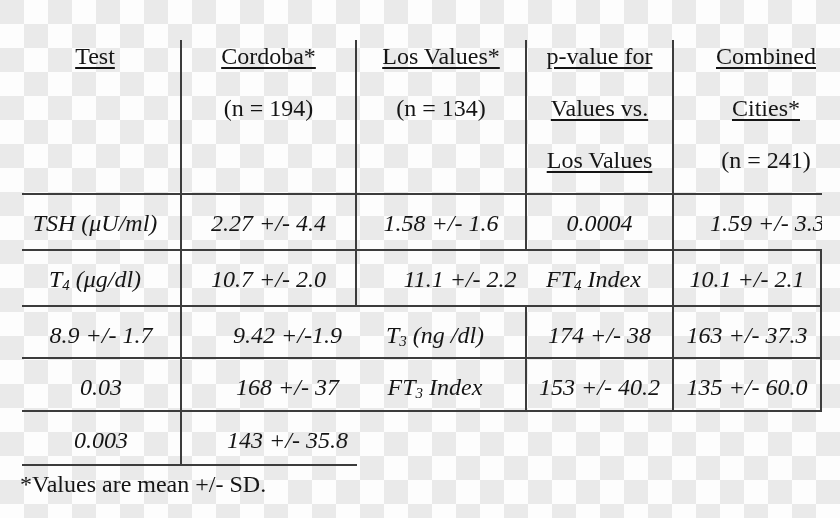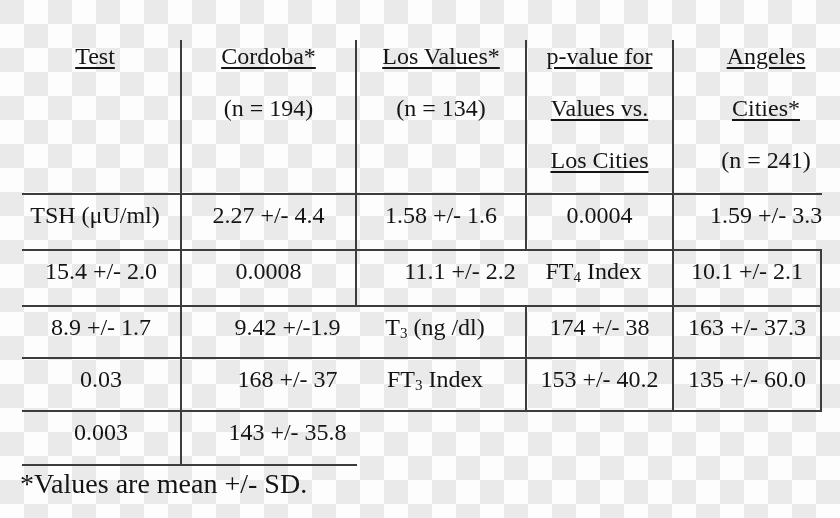--- a/index.html
+++ b/index.html
@@ -28,27 +28,27 @@
   .cell {
     box-sizing: border-box;
     border-bottom: 2px solid #3c3c3c;
     border-right: 2px solid #3c3c3c;
     text-align: center;
     overflow: hidden;
   }
   .cell.c4 { border-right: none; padding-left: 36px; }
   .cell.c0 { padding-right: 12px; }
   .head .hline { height: 52px; line-height: 32px; white-space: nowrap; }
-  .cell.data { padding-top: 4px; line-height: 32px; white-space: nowrap; }
+  .cell.data { padding-top: 12px; line-height: 32px; white-space: nowrap; font-style: italic; }
   .u { text-decoration: underline; text-decoration-thickness: 2px; text-underline-offset: 3px; }
   sub { font-size: 15px; vertical-align: -3px; line-height: 0; }
   .footnote {
     position: absolute;
     left: 20px; top: 468px;
-    font-size: 28px; line-height: 32px;
+    font-size: 24px; line-height: 32px;
     white-space: nowrap;
   }
 </style>
 </head>
 <body>
 
 <div class="stage">
 
   <div class="tbl">
 
@@ -59,36 +59,36 @@
       <div class="hline u">Cordoba*</div>
       <div class="hline">(n = 194)</div>
     </div>
     <div class="cell head c2">
       <div class="hline u">Los Values*</div>
       <div class="hline">(n = 134)</div>
     </div>
     <div class="cell head c3">
       <div class="hline u">p-value for</div>
       <div class="hline u">Values vs.</div>
-      <div class="hline u">Los Cities</div>
+      <div class="hline u">Los Values</div>
     </div>
     <div class="cell head c4">
-      <div class="hline u">Angeles</div>
+      <div class="hline u">Combined</div>
       <div class="hline u">Cities*</div>
       <div class="hline">(n = 241)</div>
     </div>
 
     <div class="cell data c0"><span>TSH (μU/ml)</span><sub></sub><span></span></div>
     <div class="cell data c1">2.27 +/- 4.4</div>
     <div class="cell data c2">1.58 +/- 1.6</div>
     <div class="cell data c3">0.0004</div>
     <div class="cell data c4">1.59 +/- 3.3</div>
 
-    <div class="cell data c2">15.4 +/- 2.0</div>
-    <div class="cell data c3">0.0008</div>
+    <div class="cell data c0"><span>T</span><sub>4</sub><span> (μg/dl)</span></div>
+    <div class="cell data c2">10.7 +/- 2.0</div>
     <div class="cell data c4">11.1 +/- 2.2</div>
 
     <div class="cell data c0"><span>FT</span><sub>4</sub><span> Index</span></div>
     <div class="cell data c1">10.1 +/- 2.1</div>
     <div class="cell data c2">8.9 +/- 1.7</div>
     <div class="cell data c4">9.42 +/-1.9</div>
 
     <div class="cell data c0"><span>T</span><sub>3</sub><span> (ng /dl)</span></div>
     <div class="cell data c1">174 +/- 38</div>
     <div class="cell data c2">163 +/- 37.3</div>

